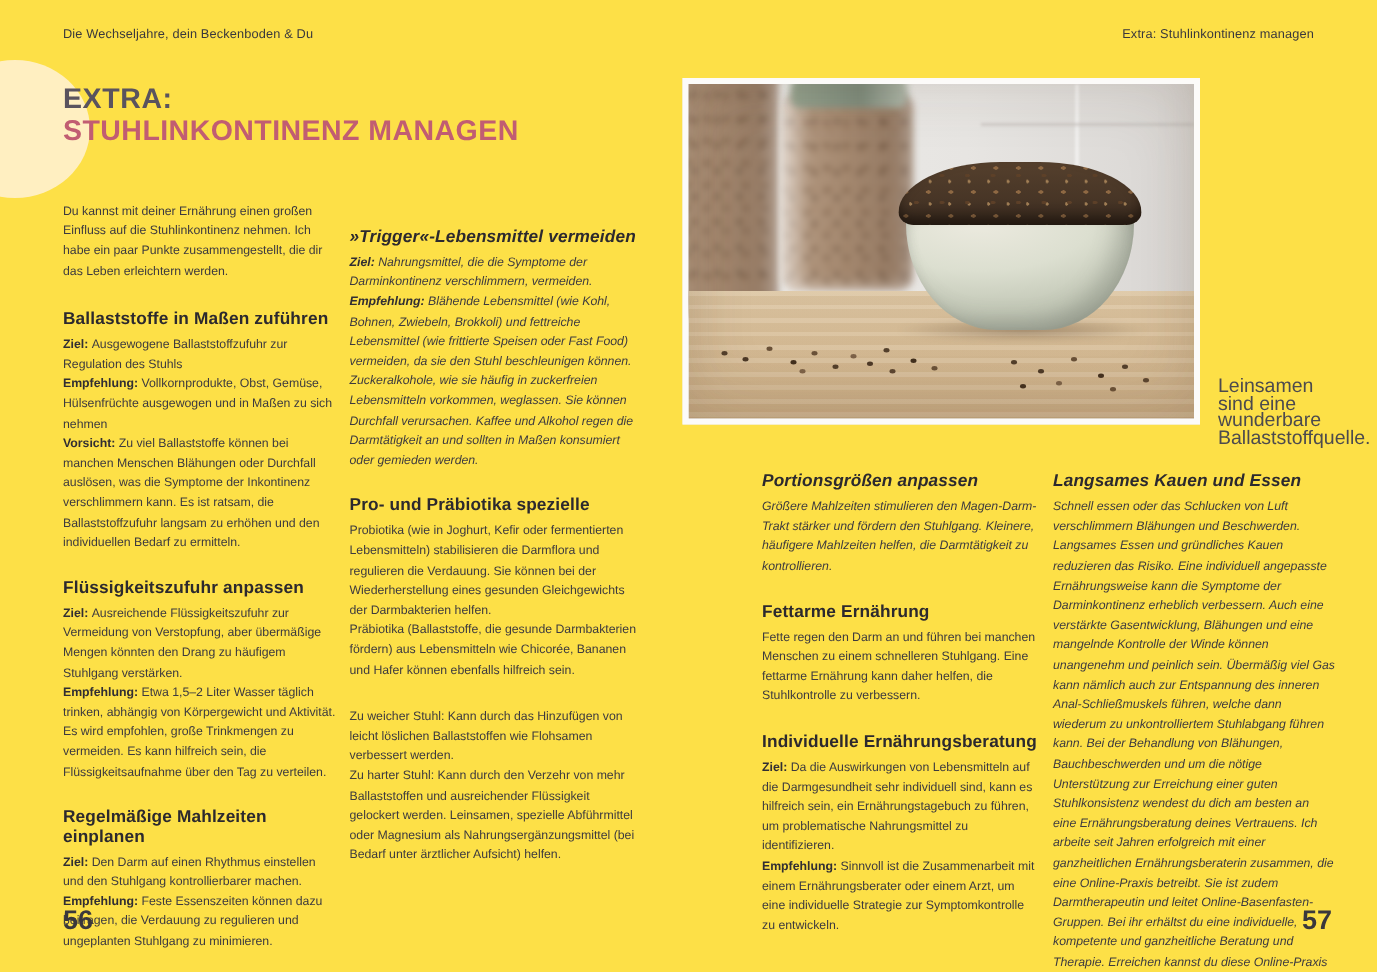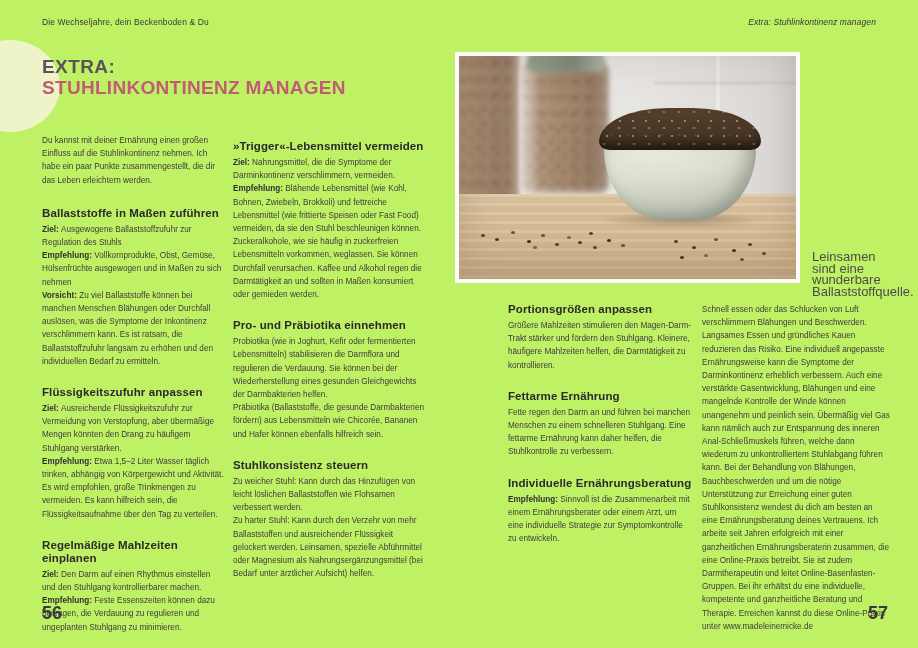--- a/index.html
+++ b/index.html
@@ -1,39 +1,39 @@
 <!DOCTYPE html>
 <html lang="de"><head>
 <meta charset="utf-8">
 <style>
   html,body{margin:0;padding:0;background:#fff;}
   .spread{
     position:relative;width:918px;height:648px;overflow:hidden;
-    background:#bef264;
+    background:#fde047;
     font-family:"Liberation Sans",sans-serif;
     color:#3d3a3f;
   }
   .circle-decor{
     position:absolute;left:-40px;top:40px;width:100px;height:92px;border-radius:50%;
     background:rgba(255,244,234,0.75);
   }
   .running-head{position:absolute;top:17px;font-size:8.5px;color:#39373c;letter-spacing:.1px;}
   .running-head.left{left:42px;}
-  .running-head.right{right:42px;text-align:right;font-style:italic;}
+  .running-head.right{right:42px;text-align:right;}
   .title-block{position:absolute;left:42px;top:56px;line-height:1.12;}
   .kicker{font-size:19px;font-weight:700;color:#5a535e;letter-spacing:.4px;}
   .main-title{font-size:19px;font-weight:700;color:#c15d72;letter-spacing:.3px;}
   .col{position:absolute;font-size:8.2px;line-height:13.2px;text-align:left;}
   .lcol1{left:42px;top:134px;width:184px;}
   .lcol2{left:233px;top:140px;width:195px;}
   .rcol1{left:508px;top:303px;width:185px;}
   .rcol2{left:702px;top:303px;width:188px;}
   .intro{margin:0 0 0 0;}
   .sec{margin-top:18px;}
-  .col > .sec:first-child{margin-top:0;}
+  .col > .sec:first-child{margin-top:12px;font-style:italic;}
   .lcol1 .intro + .sec{margin-top:20px;}
   .sec h3{margin:0 0 3px 0;font-size:11.5px;line-height:13px;font-weight:700;color:#2c292e;letter-spacing:.1px;}
   .sec p{margin:0;}
   .sec p strong{font-weight:700;color:#312e33;}
   .pagenum{position:absolute;bottom:24px;font-size:18px;color:#3a383c;font-weight:bold;}
   .pagenum.left{left:42px;}
   .pagenum.right{right:30px;}
 
   
   .photo{
@@ -126,26 +126,25 @@
       </section>
     </div>
 
   <div class="col lcol2">
       <section class="sec">
         <h3>»Trigger«-Lebensmittel vermeiden</h3>
         <p><strong>Ziel: </strong>Nahrungsmittel, die die Symptome der Darminkontinenz verschlimmern, vermeiden.</p>
         <p><strong>Empfehlung: </strong>Blähende Lebensmittel (wie Kohl, Bohnen, Zwiebeln, Brokkoli) und fettreiche Lebensmittel (wie frittierte Speisen oder Fast Food) vermeiden, da sie den Stuhl beschleunigen können. Zuckeralkohole, wie sie häufig in zuckerfreien Lebensmitteln vorkommen, weglassen. Sie können Durchfall verursachen. Kaffee und Alkohol regen die Darmtätigkeit an und sollten in Maßen konsumiert oder gemieden werden.</p>
       </section>
       <section class="sec">
-        <h3>Pro- und Präbiotika einnehmen</h3>
+        <h3>Pro- und Präbiotika spezielle</h3>
         <p>Probiotika (wie in Joghurt, Kefir oder fermentierten Lebensmitteln) stabilisieren die Darmflora und regulieren die Verdauung. Sie können bei der Wiederherstellung eines gesunden Gleichgewichts der Darmbakterien helfen.</p>
         <p>Präbiotika (Ballaststoffe, die gesunde Darmbakterien fördern) aus Lebensmitteln wie Chicorée, Bananen und Hafer können ebenfalls hilfreich sein.</p>
       </section>
       <section class="sec">
-        <h3>Stuhlkonsistenz steuern</h3>
         <p>Zu weicher Stuhl: Kann durch das Hinzufügen von leicht löslichen Ballaststoffen wie Flohsamen verbessert werden.</p>
         <p>Zu harter Stuhl: Kann durch den Verzehr von mehr Ballaststoffen und ausreichender Flüssigkeit gelockert werden. Leinsamen, spezielle Abführmittel oder Magnesium als Nahrungsergänzungsmittel (bei Bedarf unter ärztlicher Aufsicht) helfen.</p>
       </section>
     </div>
 
   <div class="photo">
     <div class="photo-inner">
       <div class="ph-wall"></div>
       <div class="ph-grout-v"></div>
       <div class="ph-grout-h"></div>
@@ -168,24 +167,26 @@
       <section class="sec">
         <h3>Portionsgrößen anpassen</h3>
         <p>Größere Mahlzeiten stimulieren den Magen-Darm-Trakt stärker und fördern den Stuhlgang. Kleinere, häufigere Mahlzeiten helfen, die Darmtätigkeit zu kontrollieren.</p>
       </section>
       <section class="sec">
         <h3>Fettarme Ernährung</h3>
         <p>Fette regen den Darm an und führen bei manchen Menschen zu einem schnelleren Stuhlgang. Eine fettarme Ernährung kann daher helfen, die Stuhlkontrolle zu verbessern.</p>
       </section>
       <section class="sec">
         <h3>Individuelle Ernährungsberatung</h3>
+        <p><strong>Ziel: </strong>Da die Auswirkungen von Lebensmitteln auf die Darmgesundheit sehr individuell sind, kann es hilfreich sein, ein Ernährungstagebuch zu führen, um problematische Nahrungsmittel zu identifizieren.</p>
         <p><strong>Empfehlung: </strong>Sinnvoll ist die Zusammenarbeit mit einem Ernährungsberater oder einem Arzt, um eine individuelle Strategie zur Symptomkontrolle zu entwickeln.</p>
       </section>
     </div>
   <div class="col rcol2">
       <section class="sec">
+        <h3>Langsames Kauen und Essen</h3>
         <p>Schnell essen oder das Schlucken von Luft verschlimmern Blähungen und Beschwerden. Langsames Essen und gründliches Kauen reduzieren das Risiko. Eine individuell angepasste Ernährungsweise kann die Symptome der Darminkontinenz erheblich verbessern. Auch eine verstärkte Gasentwicklung, Blähungen und eine mangelnde Kontrolle der Winde können unangenehm und peinlich sein. Übermäßig viel Gas kann nämlich auch zur Entspannung des inneren Anal-Schließmuskels führen, welche dann wiederum zu unkontrolliertem Stuhlabgang führen kann. Bei der Behandlung von Blähungen, Bauchbeschwerden und um die nötige Unterstützung zur Erreichung einer guten Stuhlkonsistenz wendest du dich am besten an eine Ernährungsberatung deines Vertrauens. Ich arbeite seit Jahren erfolgreich mit einer ganzheitlichen Ernährungsberaterin zusammen, die eine Online-Praxis betreibt. Sie ist zudem Darmtherapeutin und leitet Online-Basenfasten-Gruppen. Bei ihr erhältst du eine individuelle, kompetente und ganzheitliche Beratung und Therapie. Erreichen kannst du diese Online-Praxis unter www.madeleinemicke.de</p>
       </section>
     </div>
 
   <div class="pagenum left">56</div>
   <div class="pagenum right">57</div>
 </div>
 
 </body></html>

